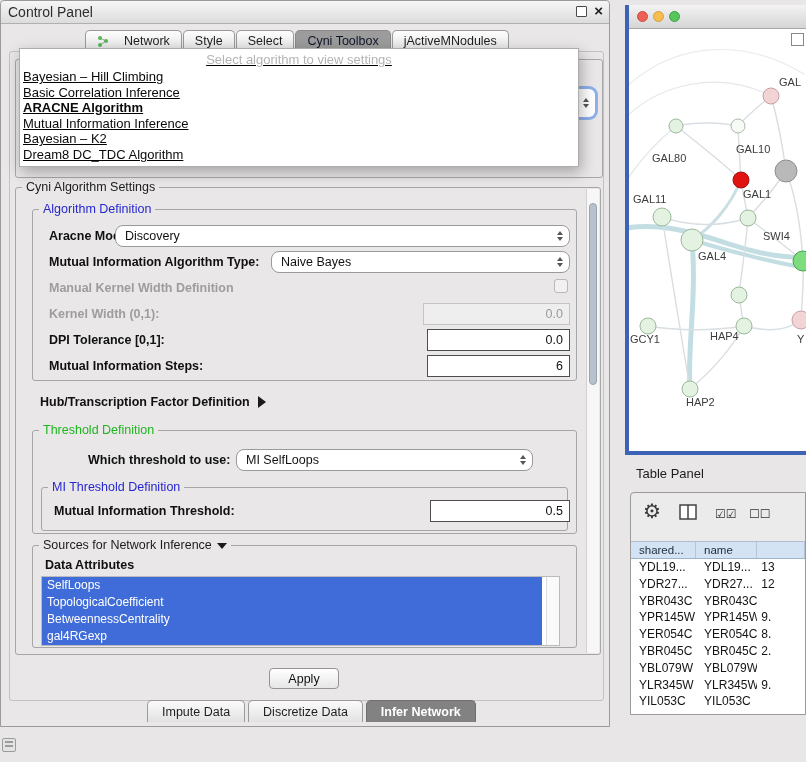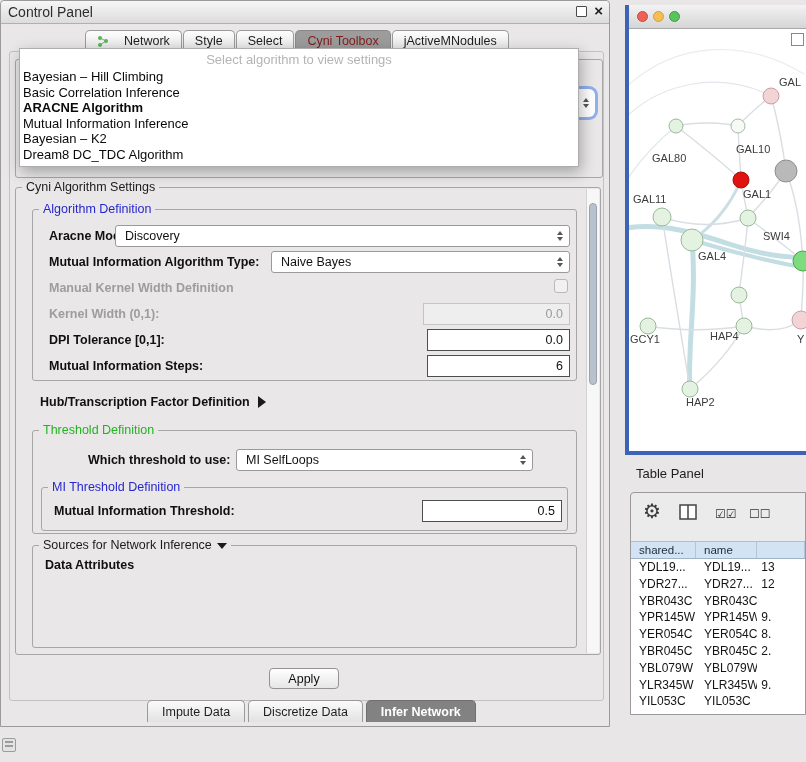--- a/index.html
+++ b/index.html
@@ -9,42 +9,42 @@
   #control-window{position:absolute;left:0;top:8;width:610px;height:727px;background:#e9e7e7;border:1px solid #9a9a9a;border-radius:4px 4px 0 0;box-sizing:border-box;}
   .cp-titlebar{position:absolute;left:0;top:0;right:0;height:22px;background:linear-gradient(#f6f6f6,#dcdcdc);border-bottom:1px solid #b0b0b0;display:flex;align-items:center;border-radius:4px 4px 0 0;}
   .cp-title{font-size:14px;color:#2e2e2e;padding-left:7px;}
   .cp-win-btns{position:absolute;right:6px;top:3px;display:flex;align-items:center;gap:7px;}
   .float-btn{width:9px;height:9px;border:1.5px solid #4a4a4a;border-radius:1px;display:inline-block;background:#fff;cursor:default;}
   .close-btn{font-size:15px;font-weight:bold;color:#222;line-height:14px;cursor:default;}
 
   
   .tabbar{position:absolute;left:84px;top:29px;height:22px;display:flex;gap:1px;z-index:3;}
   .tab{display:flex;align-items:center;gap:15px;padding:0 11px;font-size:12.5px;color:#1e1e1e;background:linear-gradient(#fdfdfd,#e4e4e4);border:1px solid #9a9a9a;border-bottom:none;border-radius:5px 5px 0 0;height:21px;box-sizing:border-box;}
-  .tab.active{background:#9c9c9c;color:#7f1d1d;border-color:#8a8a8a;}
+  .tab.active{background:#9c9c9c;color:#0f172a;border-color:#8a8a8a;}
 
   .outer-panel{position:absolute;left:8px;top:50px;width:593px;height:648px;border:1px solid #c2c2c2;border-radius:3px;background:#e9e7e7;}
   .upper-group{position:absolute;left:14px;top:58px;width:586px;height:117px;border:1px solid #a8a8a8;border-radius:3px;}
   .combo-focus-ring{position:absolute;left:566px;top:88px;width:28px;height:28px;background:#fff;border-radius:6px;box-shadow:0 0 0 3px #8fb0ea;z-index:5;display:flex;align-items:center;justify-content:center;}
 
   
-  .popup{position:absolute;left:18px;top:47px;width:560px;height:119px;background:#ffffff;border:1px solid #adadad;box-shadow:2px 5px 14px rgba(0,0,0,.30);z-index:20;box-sizing:border-box;padding-top:3px;}
+  .popup{position:absolute;left:18px;top:47px;width:560px;height:119px;background:#ffffff;border:1px solid #adadad;box-shadow:2px 5px 14px rgba(0,0,0,.30);z-index:20;box-sizing:border-box;padding-top:3px;text-decoration:underline;}
   .popup-prompt{text-align:center;font-size:13px;color:#b4b4b4;height:17px;line-height:16px;}
   .popup-item{font-size:13px;color:#0a0a0a;line-height:15.6px;padding:0 3px;white-space:nowrap;}
   .popup-item.bold{font-weight:bold;}
 
   
   .grp{position:absolute;border:1px solid #a6a6a6;border-radius:3px;box-sizing:border-box;}
   .grp-title{position:absolute;top:-8px;left:6px;background:#e9e7e7;padding:0 4px;font-size:12.5px;color:#1c1c1c;white-space:nowrap;}
   .t-blue{color:#2727cf;}
   .t-green{color:#1fb51f;}
 
   .lbl{position:absolute;font-size:12.5px;font-weight:bold;color:#101010;white-space:nowrap;}
   .lbl.disabled{color:#9d9d9d;}
 
-  .combo{position:absolute;height:22px;background:#fff;border:1px solid #9a9a9a;border-radius:3px;box-sizing:border-box;display:flex;align-items:center;font-size:12.5px;color:#111;}
+  .combo{position:absolute;height:22px;background:#fff;border:1px solid #9a9a9a;border-radius:8px;box-sizing:border-box;display:flex;align-items:center;font-size:12.5px;color:#111;}
   .combo-text{padding-left:9px;}
   .combo-arrows{position:absolute;right:6px;top:50%;transform:translateY(-50%);display:flex;flex-direction:column;gap:2px;}
   .tri-up{width:0;height:0;border-left:3.5px solid transparent;border-right:3.5px solid transparent;border-bottom:4px solid #555;}
   .tri-down{width:0;height:0;border-left:3.5px solid transparent;border-right:3.5px solid transparent;border-top:4px solid #555;}
 
   .field{position:absolute;height:22px;background:#fff;border:1px solid #4e4e4e;box-sizing:border-box;display:flex;align-items:center;justify-content:flex-end;padding-right:6px;font-size:12.5px;color:#111;}
   .field.disabled{background:#eeeeee;border-color:#c4c4c4;color:#9a9a9a;}
   .checkbox{position:absolute;width:14px;height:14px;background:#f1f1f1;border:1px solid #b9b9b9;border-radius:3px;box-sizing:border-box;}
 
   
@@ -211,27 +211,34 @@
         <span class="combo-text">MI SelfLoops</span>
         <span class="combo-arrows">
             <span class="tri-up"></span>
             <span class="tri-down"></span>
           </span>
       </div>
 
       <div class="grp" style="left:8px;top:56px;width:527px;height:44px;">
         <span class="grp-title t-blue">MI Threshold Definition</span>
         <span class="lbl" style="left:12px;top:16px;">Mutual Information Threshold:</span>
-        <div class="field" style="left:380px;top:12px;width:140px;">0.5</div>
+        <div class="field" style="left:388px;top:12px;width:140px;">0.5</div>
       </div>
     </div>
 
     <div class="grp" style="left:16px;top:357px;width:545px;height:103px;">
       <span class="grp-title"><span>Sources for Network Inference</span><span class="tri-dn"></span></span>
       <span class="lbl" style="left:12px;top:12px;">Data Attributes</span>
+      <div class="attr-list" style="left:8px;top:30px;width:519px;height:70px;">
+        <div class="attr-scroll"></div>
+      <div class="attr-item">SelfLoops</div>
+          <div class="attr-item">TopologicalCoefficient</div>
+          <div class="attr-item">BetweennessCentrality</div>
+          <div class="attr-item">gal4RGexp</div>
+        </div>
     </div>
   </div>
 
   <div class="apply-btn">Apply</div>
 
   <div class="bottom-tabs">
     <div class="btab">
         <span>Impute Data</span>
       </div>
     <div class="btab">

